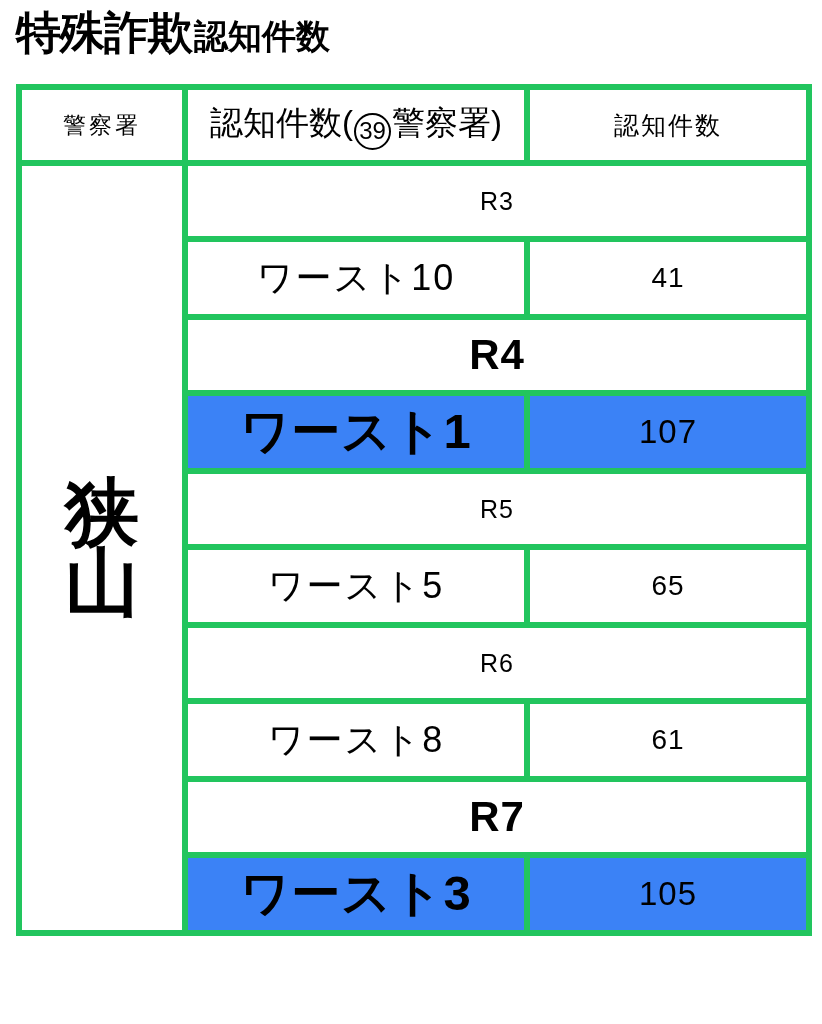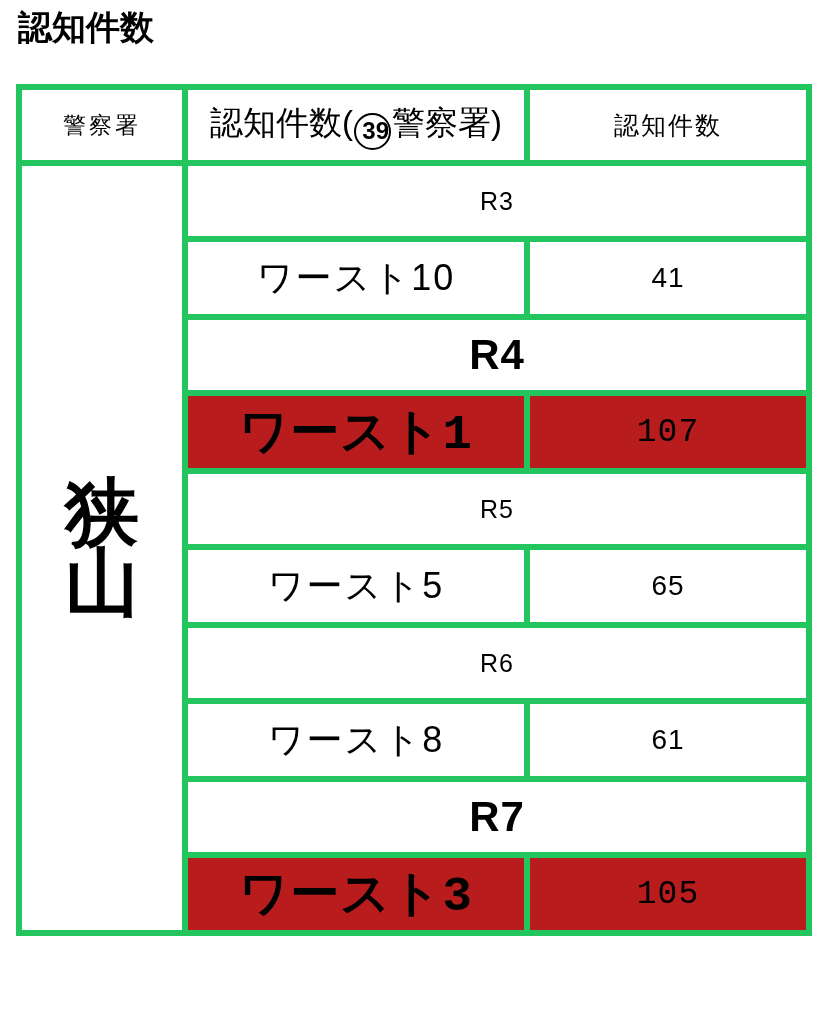--- a/index.html
+++ b/index.html
@@ -77,22 +77,22 @@
     white-space: nowrap;
   }
   .hdr-rank .circled {
     display: inline-block;
     border: 2.5px solid #000;
     border-radius: 50%;
     width: 33px;
     height: 33px;
     line-height: 31px;
     font-size: 24px;
-    font-weight: bold;
-    text-align: right;
+    font-weight: normal;
+    text-align: center;
     margin: 0 1px;
     vertical-align: -5px;
   }
   .hdr-count {
     font-size: 25px;
     letter-spacing: 2px;
   }
 
   
   .office-cell {
@@ -131,40 +131,40 @@
   .num-text {
     font-size: 28px;
     letter-spacing: 1px;
   }
   .num-text.big {
     font-size: 33px;
     letter-spacing: 1px;
     text-align: center;
   }
   .hl {
-    background: #b91c1c;
-    font-family: Liberation Mono, monospace;
+    background: #3b82f6;
   }
 
   
   .footnote {
     position: absolute;
     right: 16px;
     bottom: 10px;
     font-size: 20px;
     letter-spacing: 0px;
     white-space: nowrap;
   }
 </style>
 </head>
 <body>
 
 <div class="page">
 
   <div class="title">
+    <span class="title-strong">特殊詐欺</span>
     <span class="title-rest">認知件数</span>
   </div>
 
   <div class="table-wrap">
     <table class="grid">
       <colgroup>
         <col class="col-a">
         <col class="col-b">
         <col class="col-c">
       </colgroup>

